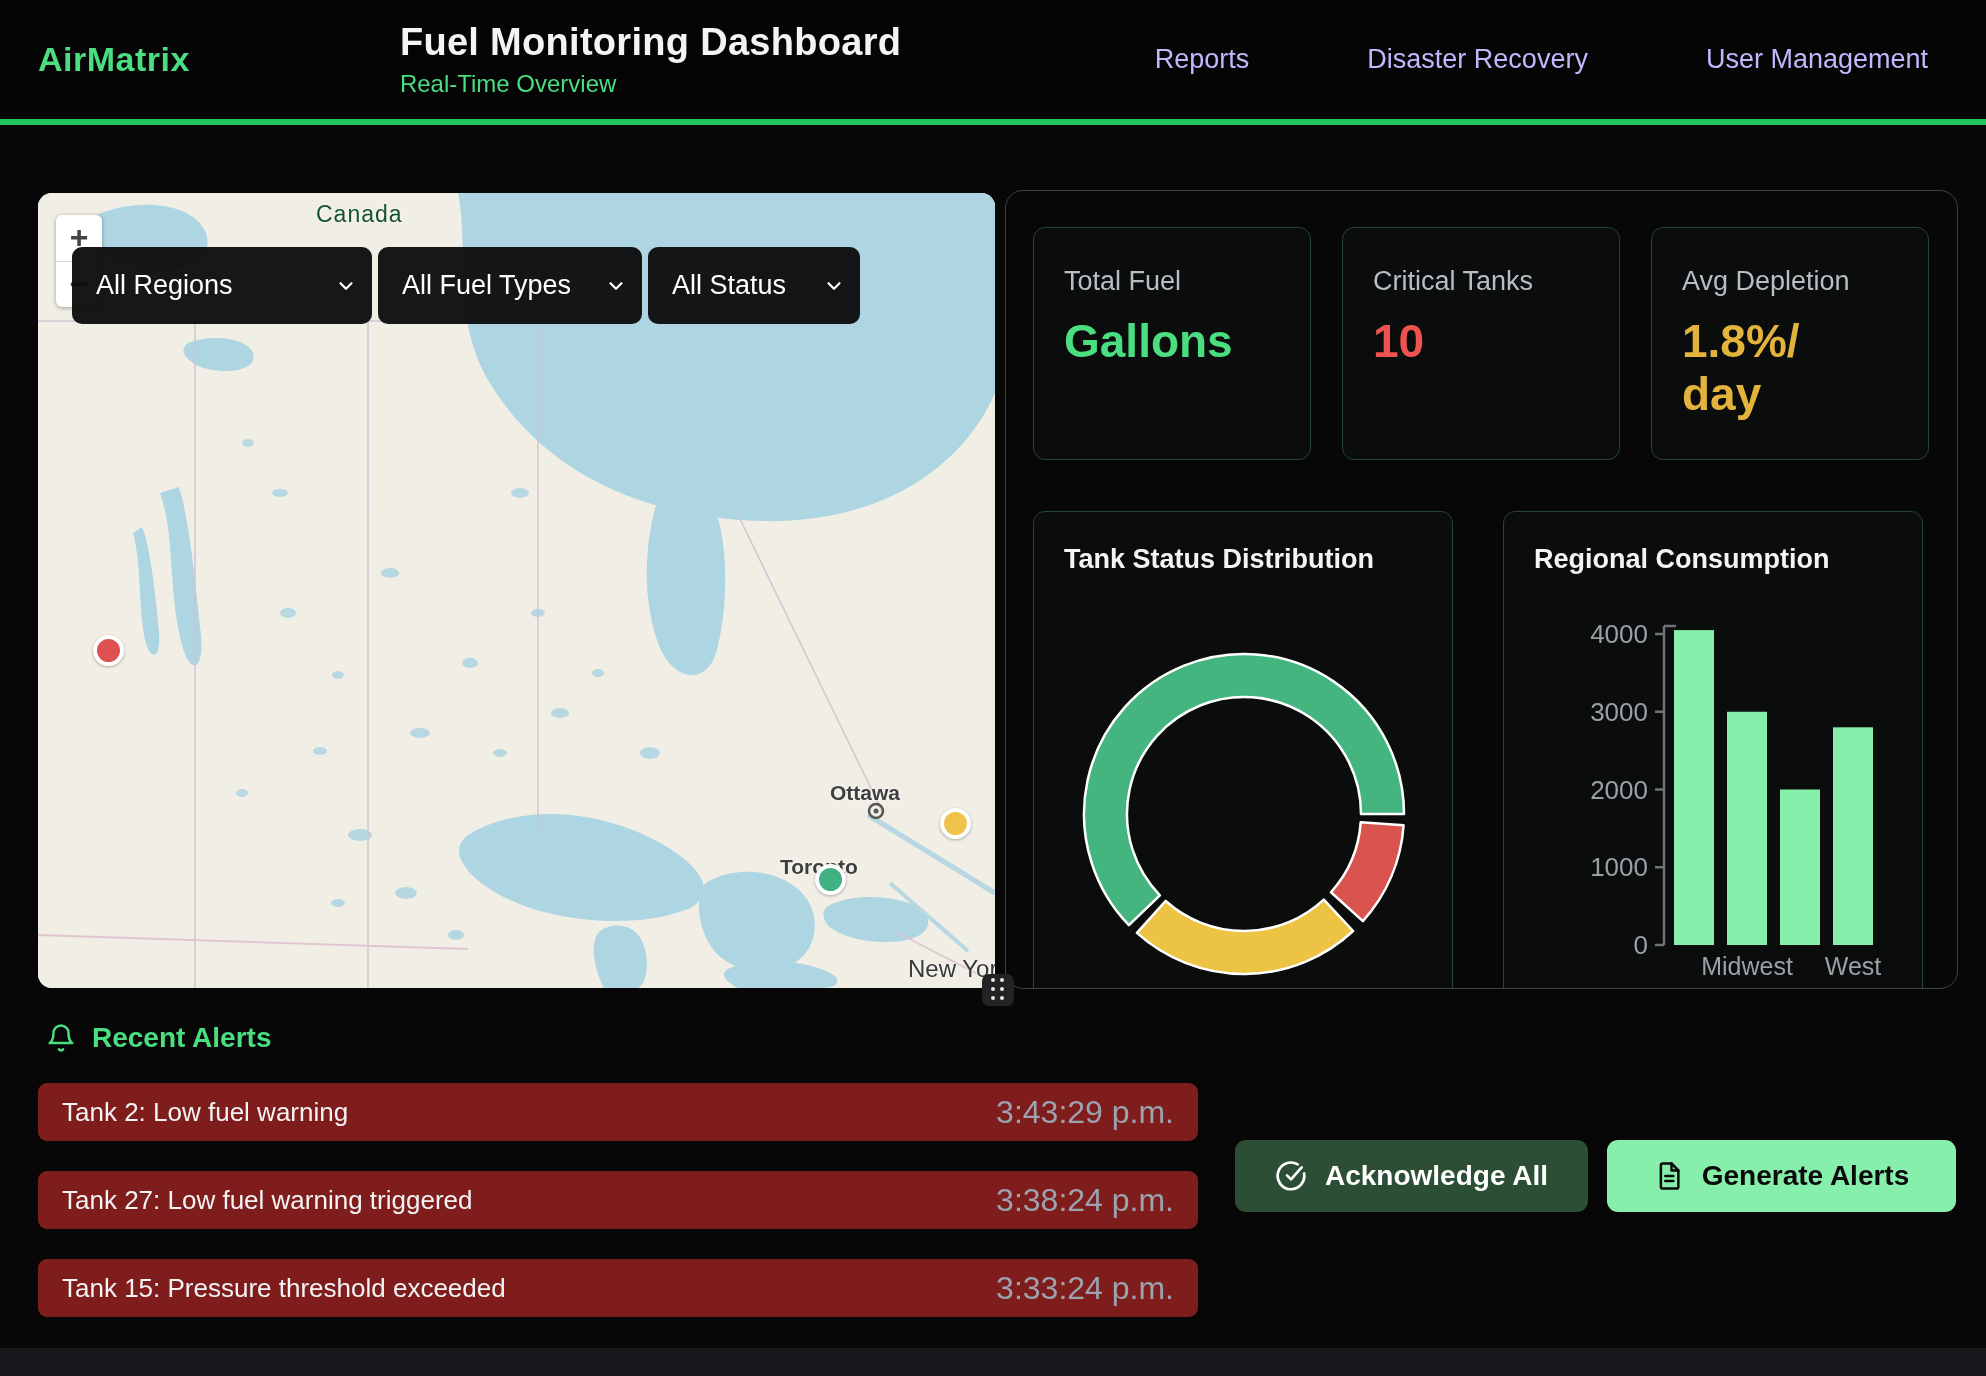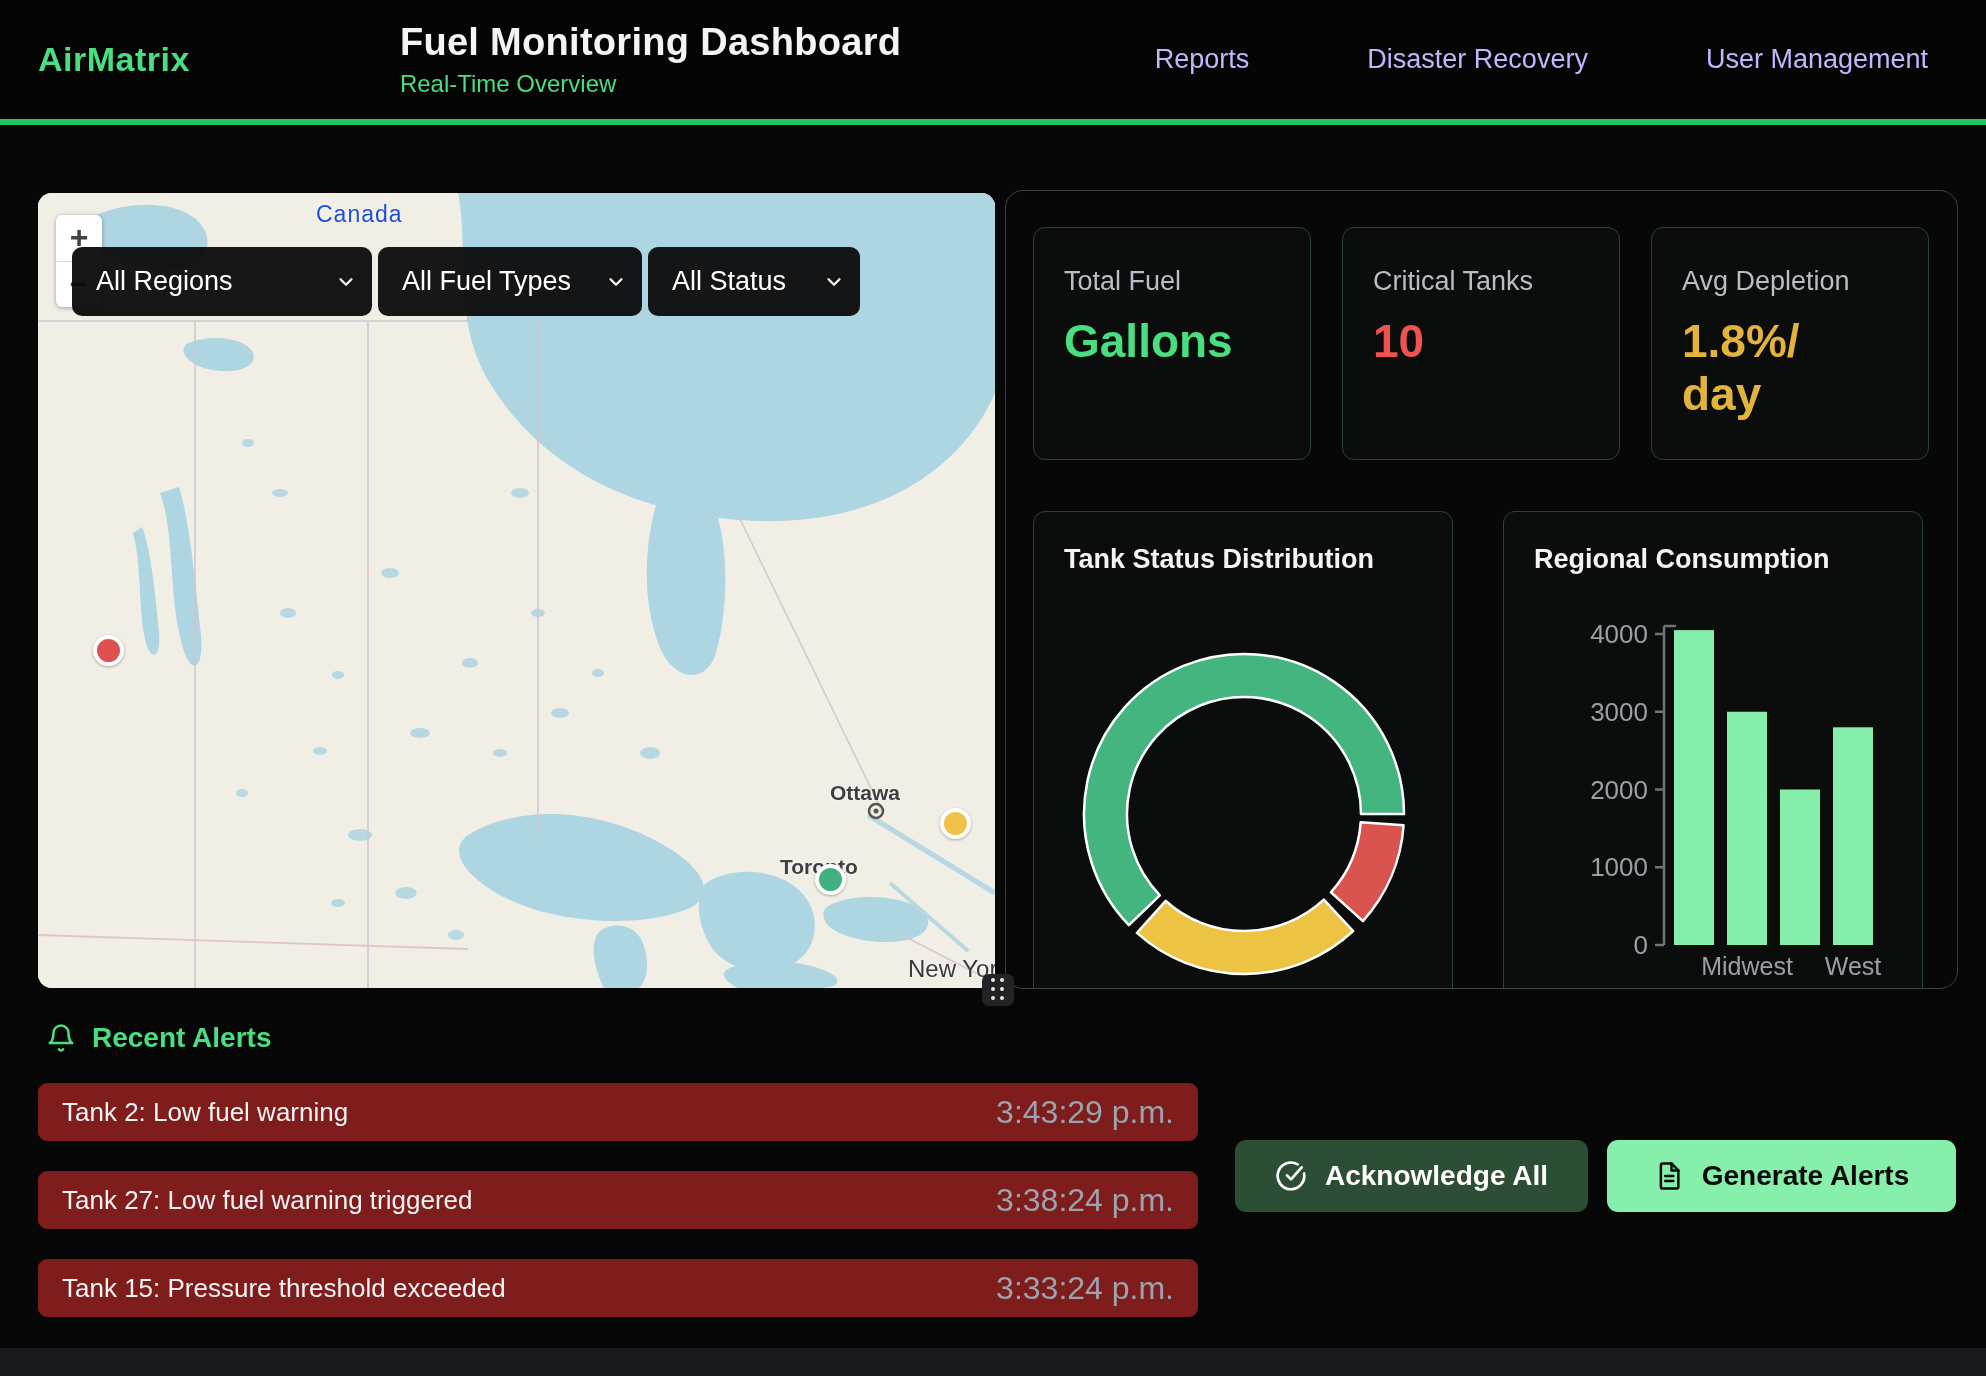--- a/index.html
+++ b/index.html
@@ -21,21 +21,21 @@
   .map-card { position:absolute; left:38px; top:193px; width:957px; height:795px; border-radius:14px;
               overflow:hidden; background:#f1eee6; }
   .map-svg { position:absolute; left:0; top:0; }
   .map-label { position:absolute; color:#4a4a4a; font-size:21px; }
   .zoom-ctrl { position:absolute; left:18px; top:22px; width:46px; height:92px; background:#ffffff;
                border-radius:6px; box-shadow:0 1px 4px rgba(0,0,0,.35); display:flex; flex-direction:column; z-index:2; }
   .zoom-btn { flex:1; display:flex; align-items:center; justify-content:center; font-size:32px; font-weight:bold;
               color:#444; cursor:pointer; }
   .zoom-btn:first-child { border-bottom:1px solid #d9d9d9; }
   .filter-row { position:absolute; left:34px; top:54px; display:flex; gap:6px; z-index:3; }
-  .filter { height:69px; background:#0b0b0cf2; border-radius:10px; display:flex; align-items:center;
+  .filter { height:77px; background:#0b0b0cf2; border-radius:10px; display:flex; align-items:center;
             justify-content:space-between; padding:0 15px 0 24px; color:#fff; font-size:27px; cursor:pointer; }
   .filter .chev { margin-left:26px; display:flex; }
   .marker { position:absolute; border-radius:50%; width:31px; height:31px; border:4px solid #fff;
             box-shadow:0 1px 3px rgba(0,0,0,.3); cursor:pointer; }
   .drag-handle { position:absolute; left:982px; top:974px; width:32px; height:32px; background:#232326;
                  border-radius:7px; display:grid; grid-template-columns:repeat(2,6px); grid-auto-rows:6px;
                  gap:3px; align-content:center; justify-content:center; cursor:grab; z-index:4; }
   .drag-handle i { width:4px; height:4px; background:#e8e8e8; border-radius:50%; }
 
   
@@ -141,21 +141,21 @@
       </g>
       <g stroke="#dcc0cc" stroke-width="1.8" fill="none" opacity="0.9">
         <path d="M0 742 L430 756"></path>
         <path d="M860 740 L957 790"></path>
       </g>
 
       <circle cx="838" cy="618" r="7" fill="none" stroke="#555" stroke-width="2.5"></circle>
       <circle cx="838" cy="618" r="2.5" fill="#555"></circle>
     </svg>
 
-    <div class="map-label" style="left:278px; top:8px; color:#1d4ed8; font-size:23px; letter-spacing:1px; text-shadow:0 0 3px #fff;">Canada</div>
+    <div class="map-label" style="left:278px; top:8px; color:#14532d; font-size:23px; letter-spacing:1px; text-shadow:0 0 3px #fff;">Canada</div>
     <div class="map-label" style="left:792px; top:588px; font-weight:bold; color:#3f3f3f; text-shadow:0 0 3px #fff;">Ottawa</div>
     <div class="map-label" style="left:742px; top:662px; font-weight:bold; color:#3f3f3f; text-shadow:0 0 3px #fff;">Toronto</div>
     <div class="map-label" style="left:870px; top:762px; font-size:24px; color:#3a3a3a; text-shadow:0 0 3px #fff; white-space:nowrap;">New York</div>
 
     <div class="zoom-ctrl">
       <div class="zoom-btn">+</div>
       <div class="zoom-btn">−</div>
     </div>
 
     <div class="filter-row">

